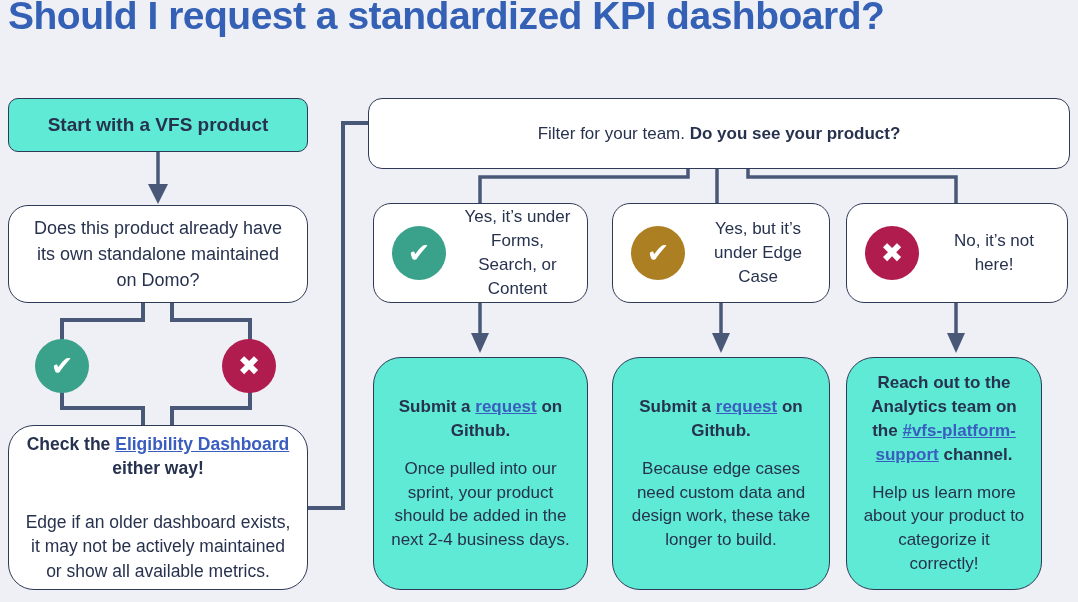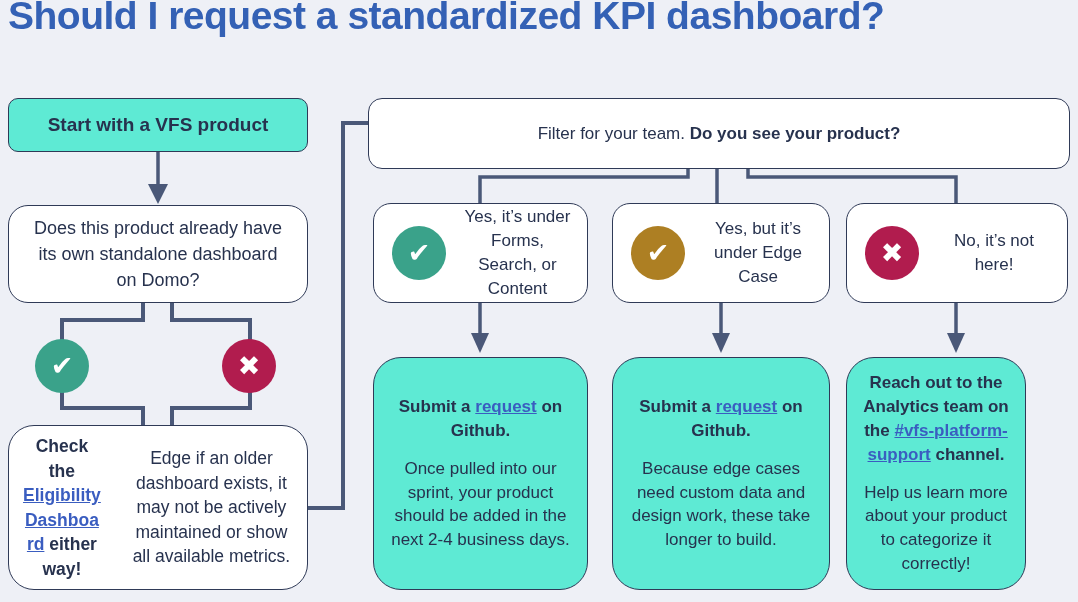--- a/index.html
+++ b/index.html
@@ -20,33 +20,33 @@
     background:#ffffff;border:1.5px solid #2f3a57;
     display:flex;align-items:center;justify-content:center;
     text-align:center;line-height:1.4;font-size:17px;
   }
   .grey{background:#5eead4;}
   .start-box{left:8px;top:98px;width:300px;height:54px;border-radius:10px;
              font-size:19px;font-weight:700;}
   .question-box{left:8px;top:205px;width:300px;height:98px;border-radius:20px;
                 font-size:18px;padding:0 18px;line-height:1.45;}
   .result-box{left:8px;top:425px;width:300px;height:165px;border-radius:26px;
-              flex-direction:row;gap:29px;padding:10px 14px;font-size:17.5px;}
+              flex-direction:column;gap:29px;padding:10px 14px;font-size:17.5px;}
   .filter-box{left:368px;top:98px;width:702px;height:71px;border-radius:14px;}
   .branch-box{top:203px;height:100px;border-radius:18px;
               justify-content:flex-start;padding-left:18px;gap:14px;}
   .branch-box .label{flex:1;text-align:center;padding-right:12px;}
   .b1{left:373px;width:215px;}
   .b2{left:612px;width:218px;}
   .b3{left:846px;width:222px;}
   .outcome-box{top:357px;height:233px;border-radius:28px;
                flex-direction:column;gap:14px;padding:0 16px;}
   .o1{left:373px;width:215px;}
   .o2{left:612px;width:218px;}
-  .o3{left:846px;width:180px;}
+  .o3{left:846px;width:196px;}
   .bold{font-weight:700;}
   a.link{color:#3a5dc0;font-weight:700;text-decoration:underline;overflow-wrap:anywhere;}
   .circle{
     width:54px;height:54px;border-radius:50%;flex:none;z-index:2;
     display:flex;align-items:center;justify-content:center;
     color:#ffffff;font-size:27px;font-weight:700;line-height:1;
   }
   .circle.abs{position:absolute;}
   .c-left-yes{left:35px;top:339px;}
   .c-left-no{left:222px;top:339px;}
@@ -78,21 +78,21 @@
     <polygon points="721,353 712,333 730,333" fill="#4a5878"></polygon>
     <path d="M956 303 V334" stroke="#4a5878" stroke-width="3.5" fill="none"></path>
     <polygon points="956,353 947,333 965,333" fill="#4a5878"></polygon>
   </svg>
 
   <div class="box grey start-box">
     <span>Start with a VFS product</span>
   </div>
 
   <div class="box question-box">
-    <span>Does this product already have its own standalone dashboard on Domo?</span>
+    <span>Does this product already have its own standalone maintained on Domo?</span>
   </div>
 
   <div class="circle abs c-left-yes" style="background: rgb(58, 162, 138);">
     <span>✔</span>
   </div>
   <div class="circle abs c-left-no" style="background: rgb(177, 28, 78);">
     <span>✖</span>
   </div>
 
   <div class="box result-box">

